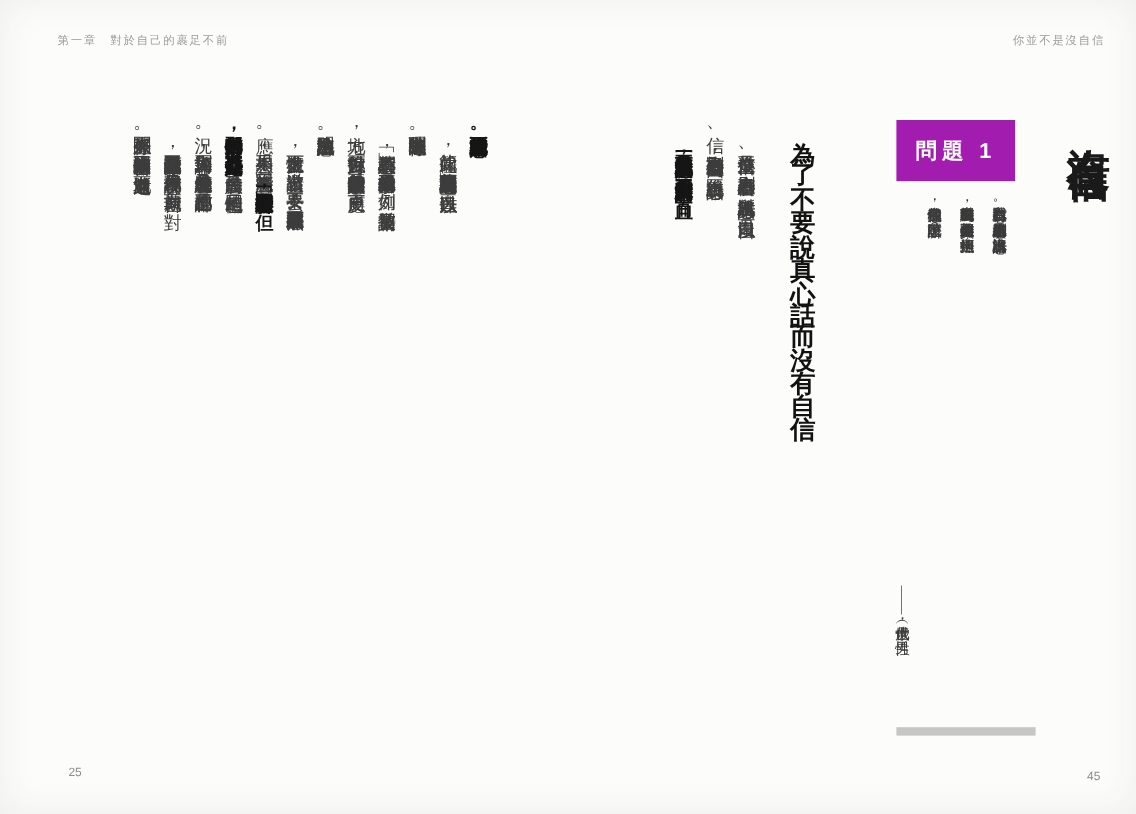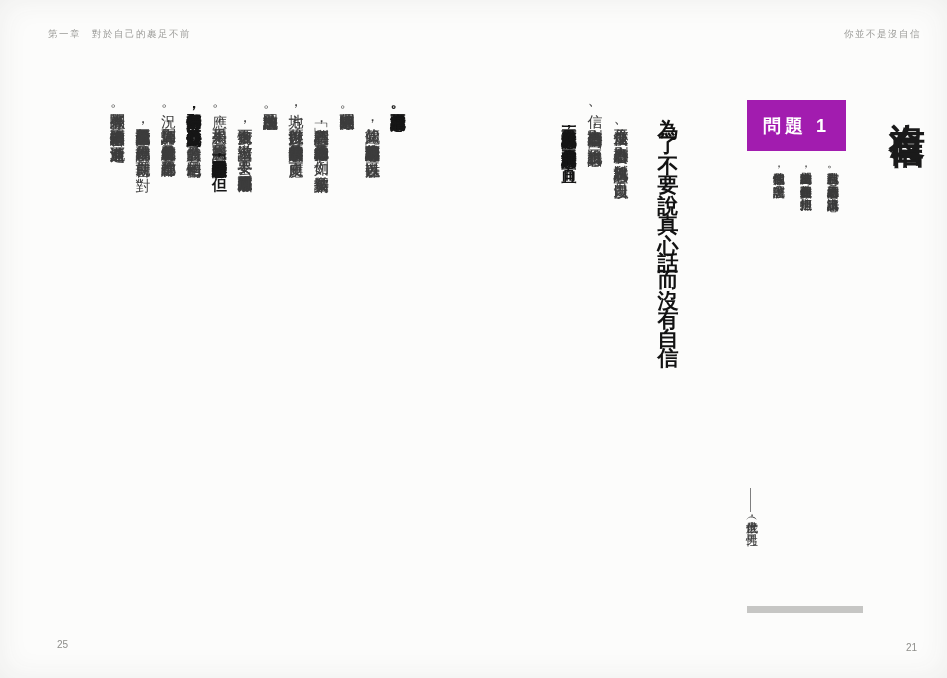--- a/index.html
+++ b/index.html
@@ -75,21 +75,21 @@
   <div>
     <div class="chapter-title vtext">沒有自信</div>
     <div class="question-badge">問題 1</div>
     <div class="question-block vtext">
         <div class="vcol"><span>我對自己沒有信心。總是擔心別人怎麼看自己，沒辦法說出真心話。</span></div>
         <div class="vcol"><span>當朋友邀約出去玩時，雖然想要自己一個人待在家，但卻無法拒絕。</span></div>
         <div class="vcol"><span>像我這樣的個性，該怎麼辦呢？</span></div>
         <div class="vcol align-end"><span>——（十歲世代，男性）</span></div>
       </div>
     <div class="question-rule"></div>
-    <div class="folio right">21</div>
+    <div class="folio right">45</div>
   </div>
 
   <div>
     <div class="section-heading vtext">為了不要說真心話而沒有自信</div>
     <div class="intro-block vtext">
         <div class="vcol"><span>　你並不是沒自信、擔心別人怎麼看自己，所以無法說出真心話。而是以「沒自</span></div>
         <div class="vcol"><span>信、擔心別人怎麼看自己」為理由，然後「不說出真心話」。</span></div>
         <div class="vcol"><span class="b">　只要有一位可以說真心話的朋友就好，你不需要對所有的人說真心話。而且，</span></div>
       </div>
     <div class="body-block vtext">

